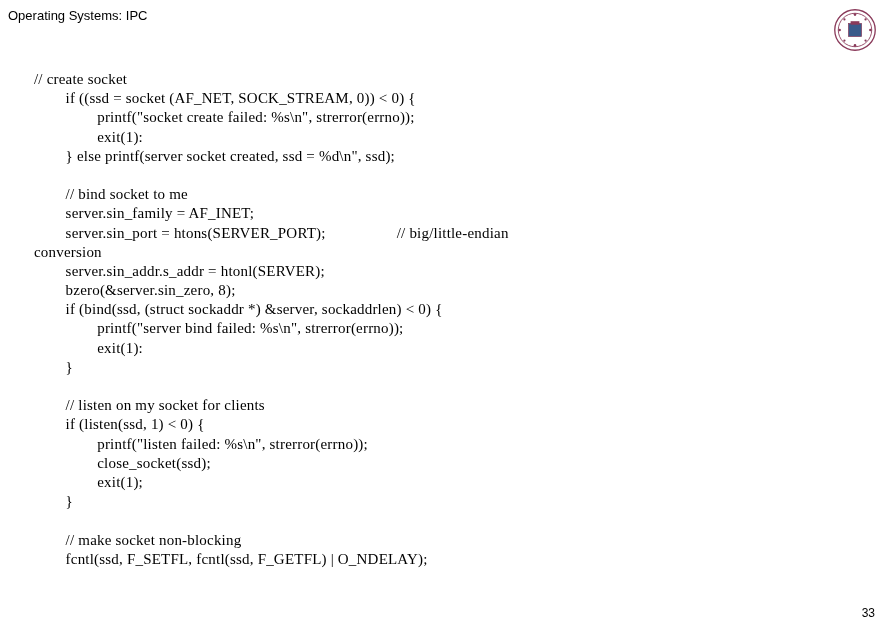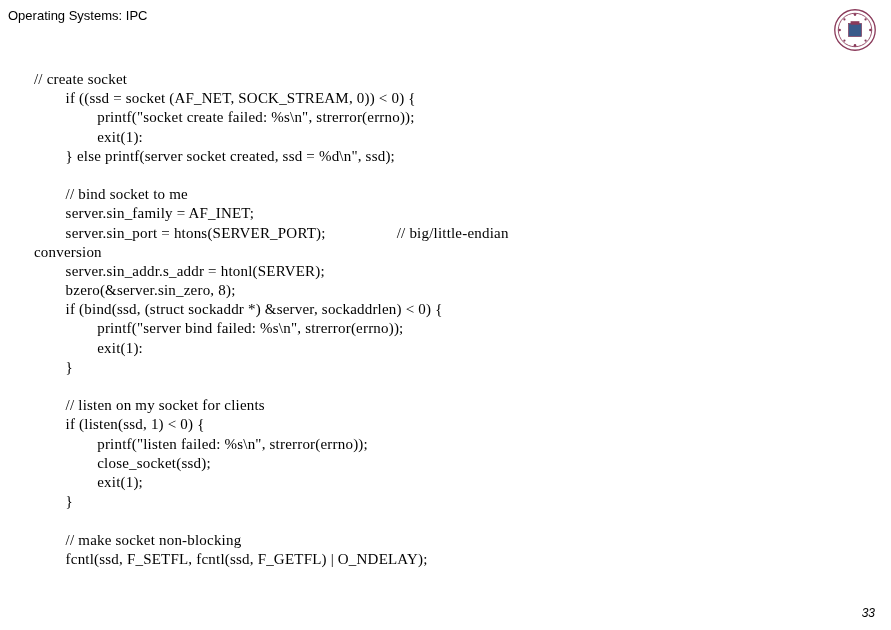--- a/index.html
+++ b/index.html
@@ -45,21 +45,20 @@
       white-space: pre;
       color: #000000;
       letter-spacing: 0.2px;
     }
     .page-number {
       position: absolute;
       bottom: 10px;
       right: 16px;
       font-size: 12px;
       color: #000000;
-      font-style: italic;
     }
   </style>
 </head>
 <body>
 
 <div class="header">
   <div class="header-title">Operating Systems: IPC</div>
   <div class="logo">
     <svg viewBox="0 0 100 100">
       <circle cx="50" cy="50" r="46" fill="none" stroke="#8a3a5a" stroke-width="3"></circle>

